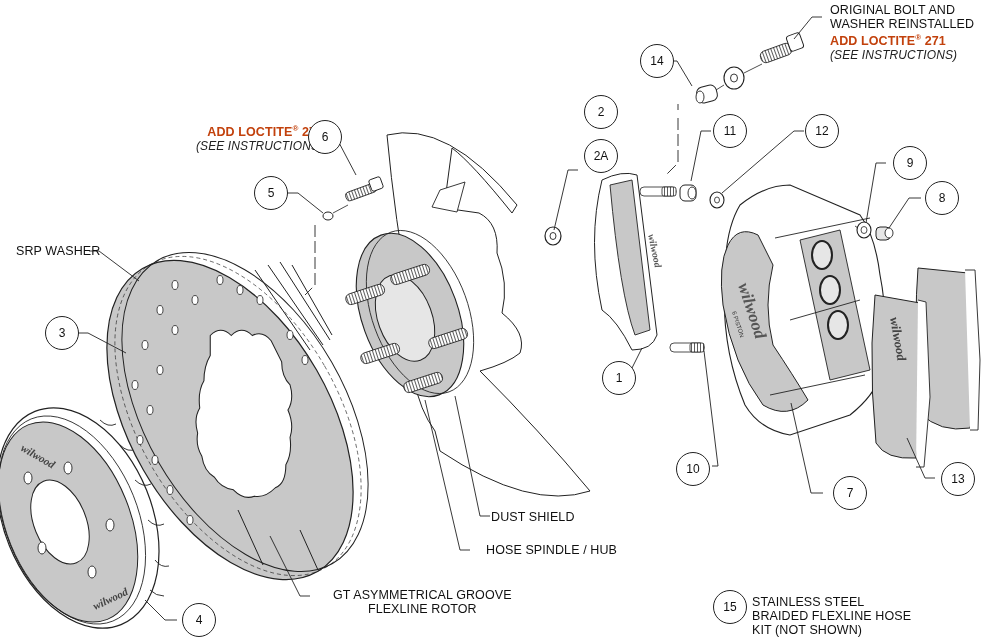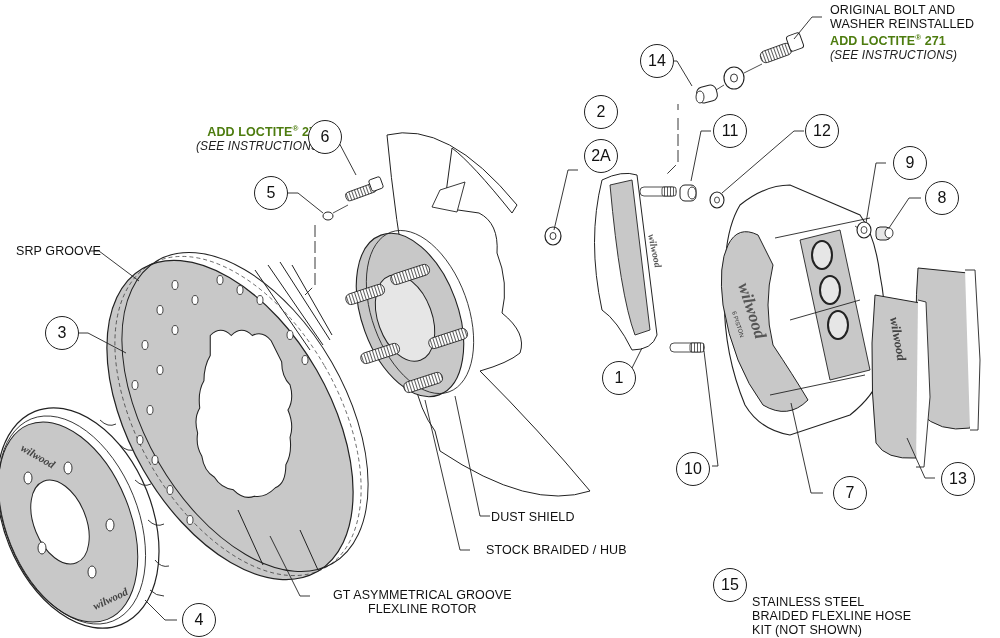--- a/index.html
+++ b/index.html
@@ -1,24 +1,24 @@
 <!DOCTYPE html>
 <html><head>
 <meta charset="utf-8">
 <style>
   html, body { margin:0; padding:0; background:#ffffff; }
   body { width:1000px; height:638px; position:relative; overflow:hidden;
          font-family:"Liberation Sans", sans-serif; color:#111; }
   svg#diagram { position:absolute; left:0; top:0; }
   .lbl { position:absolute; font-size:12.5px; line-height:14px; color:#111; white-space:nowrap; letter-spacing:0.1px; }
-  .red { color:#4d7c0f; font-weight:bold; }
+  .red { color:#c2410c; font-weight:bold; }
   .ital { font-style:italic; font-size:12px; color:#222; }
   .callout { position:absolute; width:34px; height:34px; border:1.2px solid #222; border-radius:50%;
              background:#fff; display:flex; align-items:center; justify-content:center;
-             font-size:16px; box-sizing:border-box; }
+             font-size:12px; box-sizing:border-box; }
   sup { font-size:8px; }
 </style>
 </head>
 <body>
 
 <svg id="diagram" width="1000" height="638" viewBox="0 0 1000 638" xmlns="http://www.w3.org/2000/svg">
   <defs>
     <pattern id="thread" width="3" height="6" patternUnits="userSpaceOnUse">
       <rect width="3" height="6" fill="#fff"></rect>
         <line x1="1.5" y1="0" x2="1.5" y2="6" stroke="#333" stroke-width="0.8"></line>
@@ -193,23 +193,23 @@
   <div>WASHER REINSTALLED</div>
   <div class="red"><span>ADD LOCTITE</span><sup>®</sup><span> 271</span></div>
   <div class="ital">(SEE INSTRUCTIONS)</div>
 </div>
 
 <div class="lbl" style="left:196px;top:122px;text-align:right;">
   <div class="red"><span>ADD LOCTITE</span><sup>®</sup><span> 271</span></div>
   <div class="ital">(SEE INSTRUCTIONS)</div>
 </div>
 
-<div class="lbl" style="left:16px;top:244px;">SRP GROOVE</div>
+<div class="lbl" style="left:16px;top:244px;">SRP WASHER</div>
 <div class="lbl" style="left:491px;top:510px;">DUST SHIELD</div>
-<div class="lbl" style="left:486px;top:543px;">STOCK BRAIDED / HUB</div>
+<div class="lbl" style="left:486px;top:543px;">HOSE SPINDLE / HUB</div>
 <div class="lbl" style="left:333px;top:588px;text-align:center;">
   <div>GT ASYMMETRICAL GROOVE</div>
   <div>FLEXLINE ROTOR</div>
 </div>
 <div class="lbl" style="left:752px;top:595px;">
   <div>STAINLESS STEEL</div>
   <div>BRAIDED FLEXLINE HOSE</div>
   <div>KIT (NOT SHOWN)</div>
 </div>
 
@@ -221,13 +221,13 @@
 <div class="callout" style="left:254px;top:176px;">5</div>
 <div class="callout" style="left:308px;top:120px;">6</div>
 <div class="callout" style="left:833px;top:476px;">7</div>
 <div class="callout" style="left:925px;top:181px;">8</div>
 <div class="callout" style="left:893px;top:146px;">9</div>
 <div class="callout" style="left:676px;top:452px;">10</div>
 <div class="callout" style="left:713px;top:114px;">11</div>
 <div class="callout" style="left:805px;top:114px;">12</div>
 <div class="callout" style="left:941px;top:462px;">13</div>
 <div class="callout" style="left:640px;top:44px;">14</div>
-<div class="callout" style="left:713px;top:568px;">15</div>
+<div class="callout" style="left:713px;top:590px;">15</div>
 
 </body></html>

